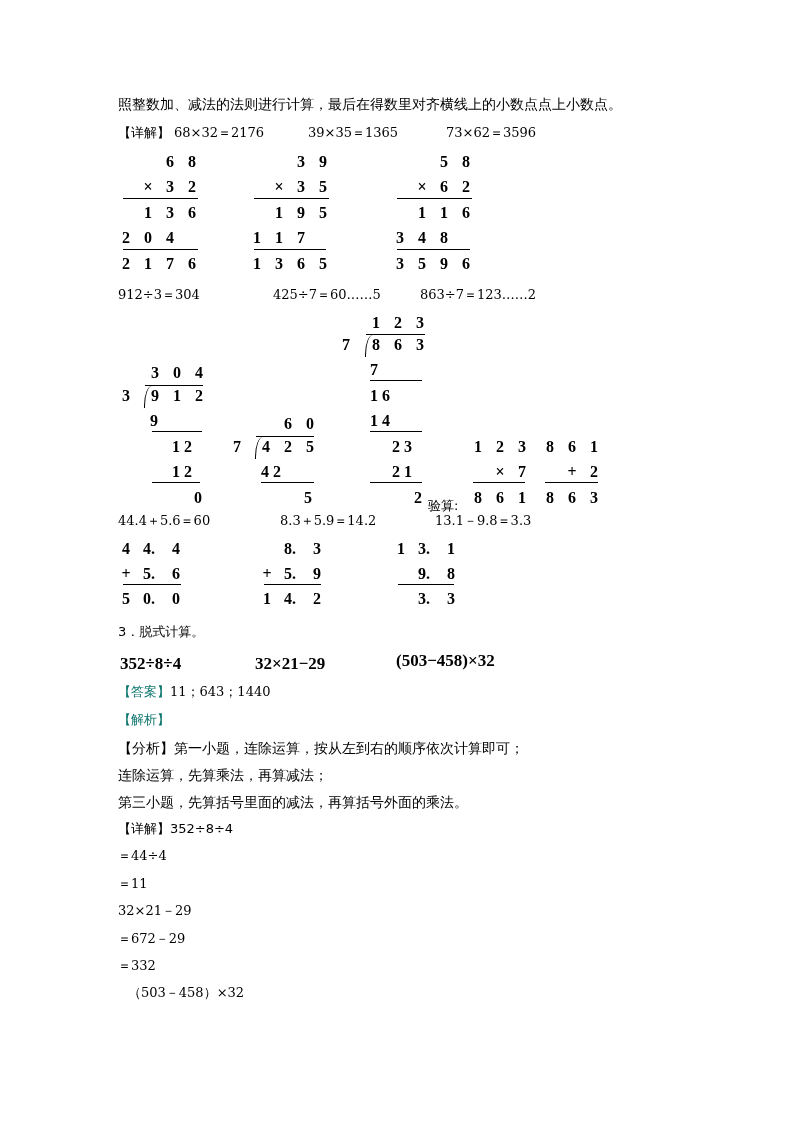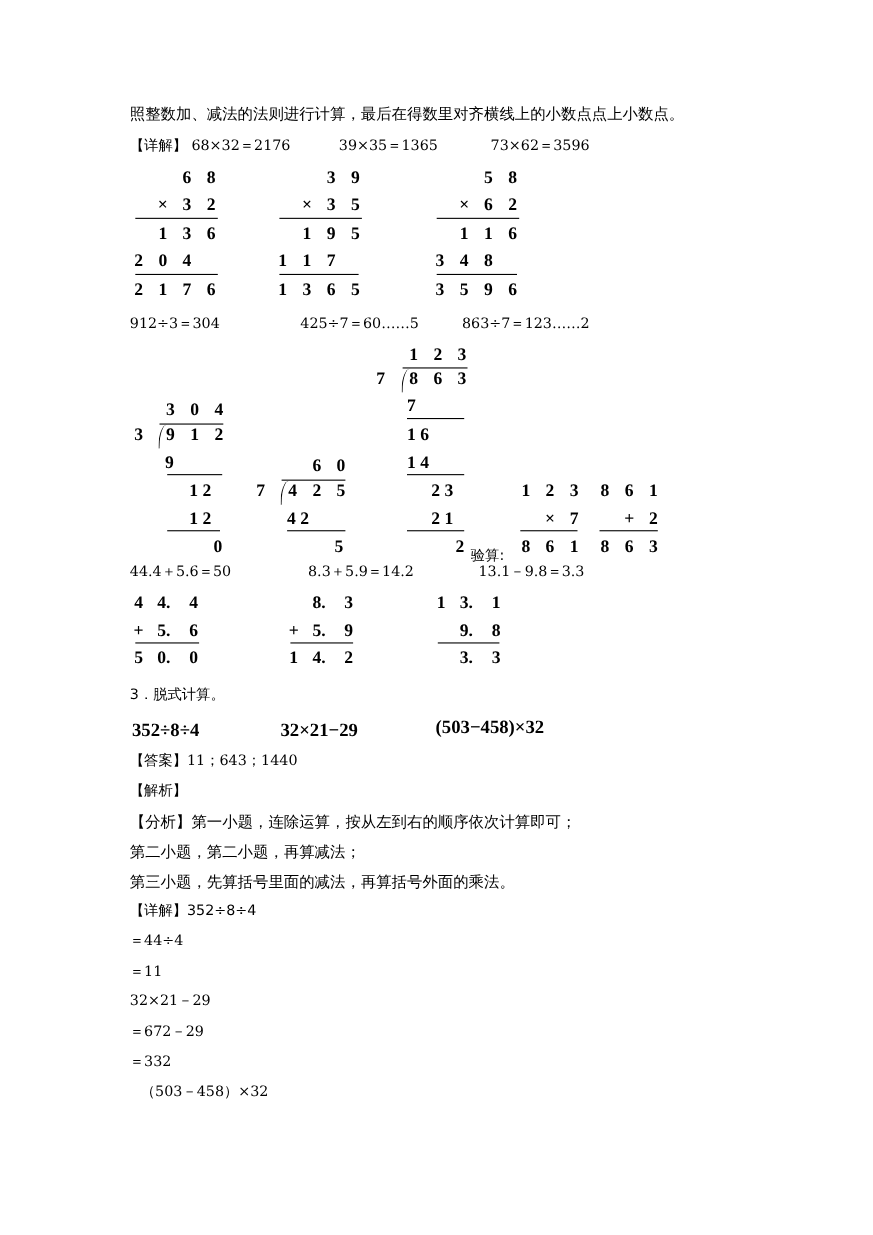--- a/index.html
+++ b/index.html
@@ -1,19 +1,19 @@
 <!DOCTYPE html>
 <html><head>
 <meta charset="utf-8">
 <style>
   html, body { margin: 0; padding: 0; background: #ffffff; }
   body { width: 794px; height: 1123px; position: relative; overflow: hidden; color: #000; }
   .t { position: absolute; font-family: "DejaVu Sans", sans-serif; font-size: 13px; line-height: 16px; white-space: nowrap; }
   .serif { font-family: "DejaVu Serif", serif; }
-  .blue { color: #000000; }
+  .blue { color: #0f766e; font-family: Liberation Serif, serif; }
   .v { position: absolute; font-family: "Liberation Serif", serif; font-weight: bold; font-size: 16px; line-height: 18px; white-space: nowrap; }
   .d { position: absolute; width: 24px; text-align: center; }
   .hl { position: absolute; height: 1px; background: #000; }
   .bracket { position: absolute; width: 8px; border-left: 1px solid #000; border-top-left-radius: 8px 20px; }
   .expr { position: absolute; font-family: "Liberation Serif", serif; font-weight: bold; font-size: 17px; line-height: 20px; white-space: nowrap; }
 </style>
 </head>
 <body>
 
 <div class="t" style="left:118px;top:96px;font-size:14px;">照整数加、减法的法则进行计算，最后在得数里对齐横线上的小数点点上小数点。</div>
@@ -173,21 +173,21 @@
     <span class="d" style="left:560px;top:463px;">+</span>
     <span class="d" style="left:582px;top:463px;">2</span>
     <span class="d" style="left:538px;top:489px;">8</span>
     <span class="d" style="left:560px;top:489px;">6</span>
     <span class="d" style="left:582px;top:489px;">3</span>
   </div>
   <div class="hl" style="left:545px;top:482px;width:53px;"></div>
 </div>
 <div class="t" style="left:428px;top:498px;font-size:13px;">验算:</div>
 
-<div class="t serif" style="left:118px;top:513px;">44.4＋5.6＝50</div>
+<div class="t serif" style="left:118px;top:513px;">44.4＋5.6＝60</div>
 <div class="t serif" style="left:280px;top:513px;">8.3＋5.9＝14.2</div>
 <div class="t serif" style="left:435px;top:513px;">13.1－9.8＝3.3</div>
 
 <div>
   <div class="v">
     <span class="d" style="left:114px;top:540px;">4</span>
     <span class="d" style="left:137px;top:540px;">4.</span>
     <span class="d" style="left:164px;top:540px;">4</span>
     <span class="d" style="left:114px;top:565px;">+</span>
     <span class="d" style="left:137px;top:565px;">5.</span>
@@ -235,21 +235,21 @@
 <div class="expr" style="left:255px;top:654px;">32×21−29</div>
 <div class="expr" style="left:396px;top:651px;">(503−458)×32</div>
 
 <div class="t" style="left:118px;top:684px;">
   <span class="blue">【答案】</span><span class="serif">11；643；1440</span>
 </div>
 
 <div class="t blue" style="left:118px;top:712px;">【解析】</div>
 
 <div class="t" style="left:118px;top:740px;font-size:14px;">【分析】第一小题，连除运算，按从左到右的顺序依次计算即可；</div>
-<div class="t" style="left:118px;top:767px;font-size:14px;">第二小题，第二小题，再算减法；</div>
+<div class="t" style="left:118px;top:767px;font-size:14px;">连除运算，先算乘法，再算减法；</div>
 <div class="t" style="left:118px;top:794px;font-size:14px;">第三小题，先算括号里面的减法，再算括号外面的乘法。</div>
 
 <div class="t" style="left:118px;top:821px;">【详解】352÷8÷4</div>
 <div class="t serif" style="left:118px;top:848px;">＝44÷4</div>
 <div class="t serif" style="left:118px;top:876px;">＝11</div>
 <div class="t serif" style="left:118px;top:903px;">32×21－29</div>
 <div class="t serif" style="left:118px;top:931px;">＝672－29</div>
 <div class="t serif" style="left:118px;top:958px;">＝332</div>
 <div class="t serif" style="left:128px;top:985px;">（503－458）×32</div>
 

